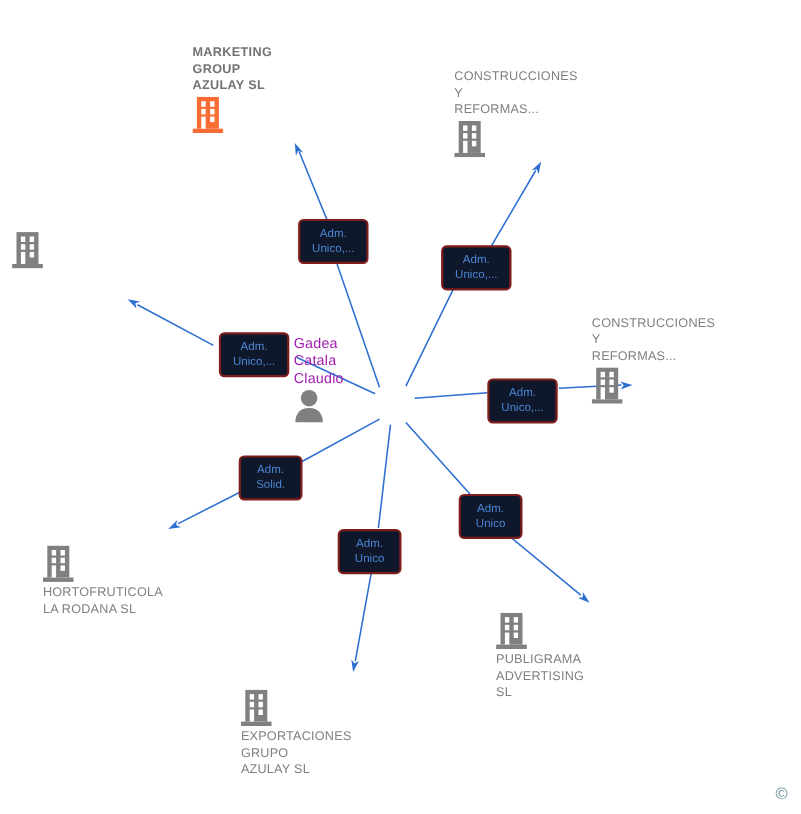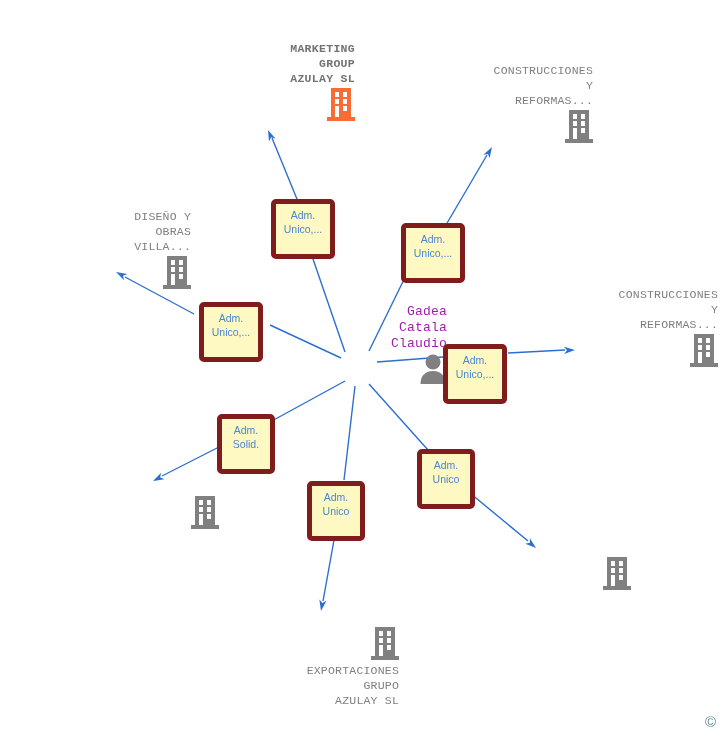--- a/index.html
+++ b/index.html
@@ -25,23 +25,22 @@
     top: 0;
     width: 728px;
     height: 740px;
   }
 
   
   .node {
     position: absolute;
     width: 180px;
     margin-left: -90px;
-    text-align: right;
+    text-align: left;
     z-index: 3;
-    font-family: Liberation Mono, monospace;
   }
   .node-label {
     font-size: 11.5px;
     line-height: 15px;
     color: #808080;
     letter-spacing: .2px;
     white-space: pre-line;
   }
   .node-label.root {
     font-weight: bold;
@@ -58,28 +57,28 @@
     margin: 2px auto 0 auto;
     line-height: 0;
   }
   .node.below .node-icon { margin-bottom: 3px; }
 
   
   .edge-label {
     position: absolute;
     z-index: 4;
     box-sizing: border-box;
-    border: 5px solid #7f1d1d;
+    border: 2px solid #7f1d1d;
     border-radius: 5px;
-    background: #fef9c3;
+    background: #0f172a;
     color: #4a86d4;
     font-size: 10.5px;
     line-height: 14px;
     text-align: center;
-    padding: 4px 6px 18px 6px;
+    padding: 4px 6px 5px 6px;
     white-space: pre-line;
     width: 58px;
     margin-left: -29px;
     margin-top: -18px;
   }
   .edge-label.wide { width: 64px; margin-left: -32px; }
 
   
   #watermark {
     position: absolute;
@@ -162,23 +161,20 @@
               <rect x="8" y="4" width="4" height="5"></rect>
               <rect x="16" y="4" width="4" height="5"></rect>
               <rect x="8" y="11" width="4" height="5"></rect>
               <rect x="16" y="11" width="4" height="5"></rect>
               <rect x="16" y="18" width="4" height="5"></rect>
               <rect x="8" y="18" width="4" height="11"></rect>
             </g>
           </svg></div>
       </div>
       <div class="node" style="left: 101px; top: 209px;">
-        <div class="node-label">DISEÑO Y
-OBRAS
-VILLA...</div>
         <div class="node-icon"><svg width="28" height="33" viewBox="0 0 28 33">
             <g fill="#808080">
               <rect x="4" y="0" width="20" height="29"></rect>
               <rect x="0" y="29" width="28" height="4"></rect>
             </g>
             <g fill="#ffffff">
               <rect x="8" y="4" width="4" height="5"></rect>
               <rect x="16" y="4" width="4" height="5"></rect>
               <rect x="8" y="11" width="4" height="5"></rect>
               <rect x="16" y="11" width="4" height="5"></rect>
@@ -214,20 +210,22 @@
             </g>
             <g fill="#ffffff">
               <rect x="8" y="4" width="4" height="5"></rect>
               <rect x="16" y="4" width="4" height="5"></rect>
               <rect x="8" y="11" width="4" height="5"></rect>
               <rect x="16" y="11" width="4" height="5"></rect>
               <rect x="16" y="18" width="4" height="5"></rect>
               <rect x="8" y="18" width="4" height="11"></rect>
             </g>
           </svg></div>
+        <div class="node-label">HORTOFRUTICOLA
+LA RODANA SL</div>
       </div>
       <div class="node below" style="left: 309px; top: 625px;">
         <div class="node-icon"><svg width="28" height="33" viewBox="0 0 28 33">
             <g fill="#808080">
               <rect x="4" y="0" width="20" height="29"></rect>
               <rect x="0" y="29" width="28" height="4"></rect>
             </g>
             <g fill="#ffffff">
               <rect x="8" y="4" width="4" height="5"></rect>
               <rect x="16" y="4" width="4" height="5"></rect>
@@ -249,20 +247,23 @@
             </g>
             <g fill="#ffffff">
               <rect x="8" y="4" width="4" height="5"></rect>
               <rect x="16" y="4" width="4" height="5"></rect>
               <rect x="8" y="11" width="4" height="5"></rect>
               <rect x="16" y="11" width="4" height="5"></rect>
               <rect x="16" y="18" width="4" height="5"></rect>
               <rect x="8" y="18" width="4" height="11"></rect>
             </g>
           </svg></div>
+        <div class="node-label">PUBLIGRAMA
+ADVERTISING
+SL</div>
       </div>
       <div class="node" style="left: 357px; top: 304px;">
         <div class="node-label person">Gadea
 Catala
 Claudio</div>
         <div class="node-icon"><svg width="28" height="30" viewBox="0 0 28 30">
             <circle cx="14" cy="8" r="7.5" fill="#808080"></circle>
             <path d="M14 17 C5.5 17 1.5 22.5 1.5 30 L26.5 30 C26.5 22.5 22.5 17 14 17 Z" fill="#808080"></path>
           </svg></div>
       </div>

